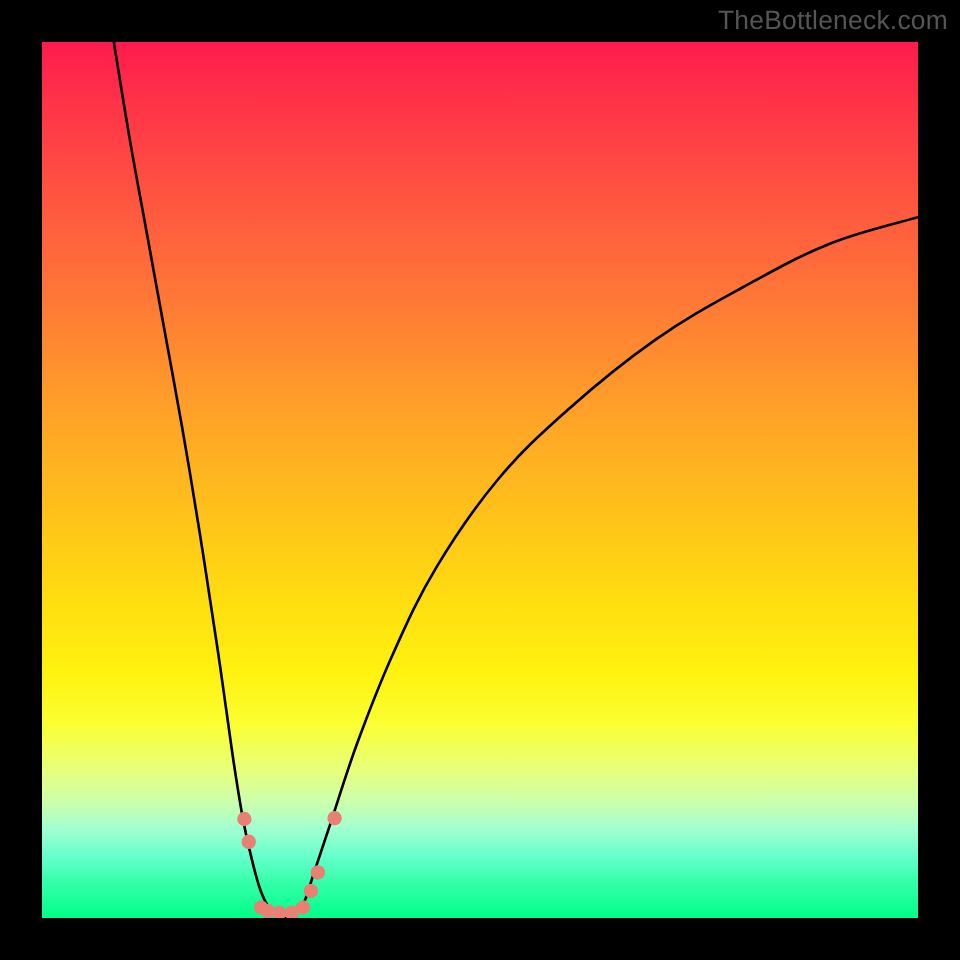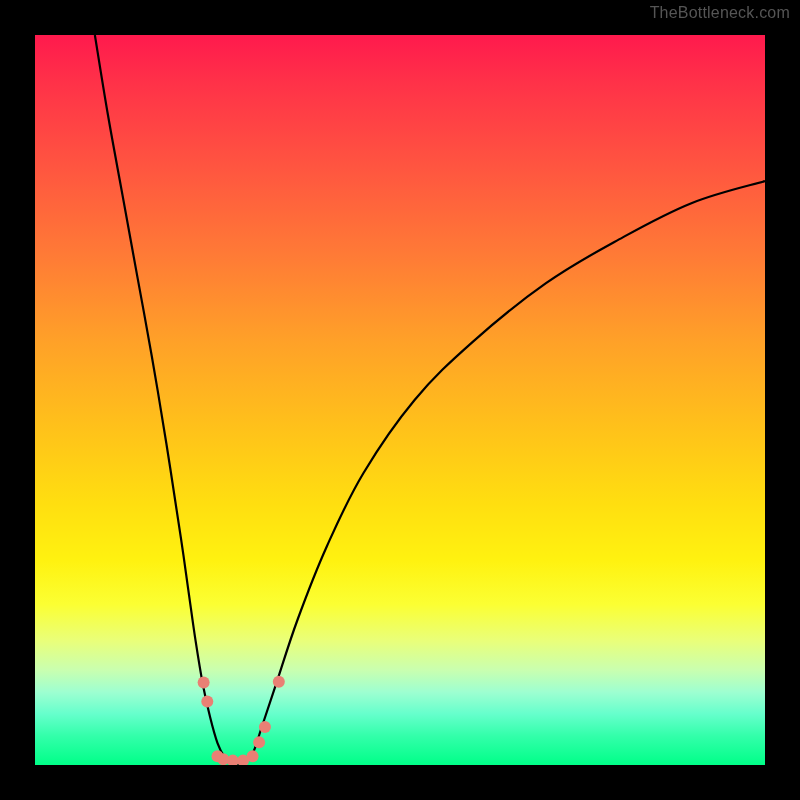--- a/index.html
+++ b/index.html
@@ -17,21 +17,21 @@
     top: 0;
     width: 800px;
     height: 800px;
     background: #000;
   }
   .watermark {
     position: absolute;
     top: 4px;
     right: 10px;
     color: #555;
-    font-size: 16px;
+    font-size: 22px;
     font-weight: 500;
     letter-spacing: 0.2px;
   }
   .plot {
     position: absolute;
     left: 35px;
     top: 35px;
     width: 730px;
     height: 730px;
     overflow: hidden;

